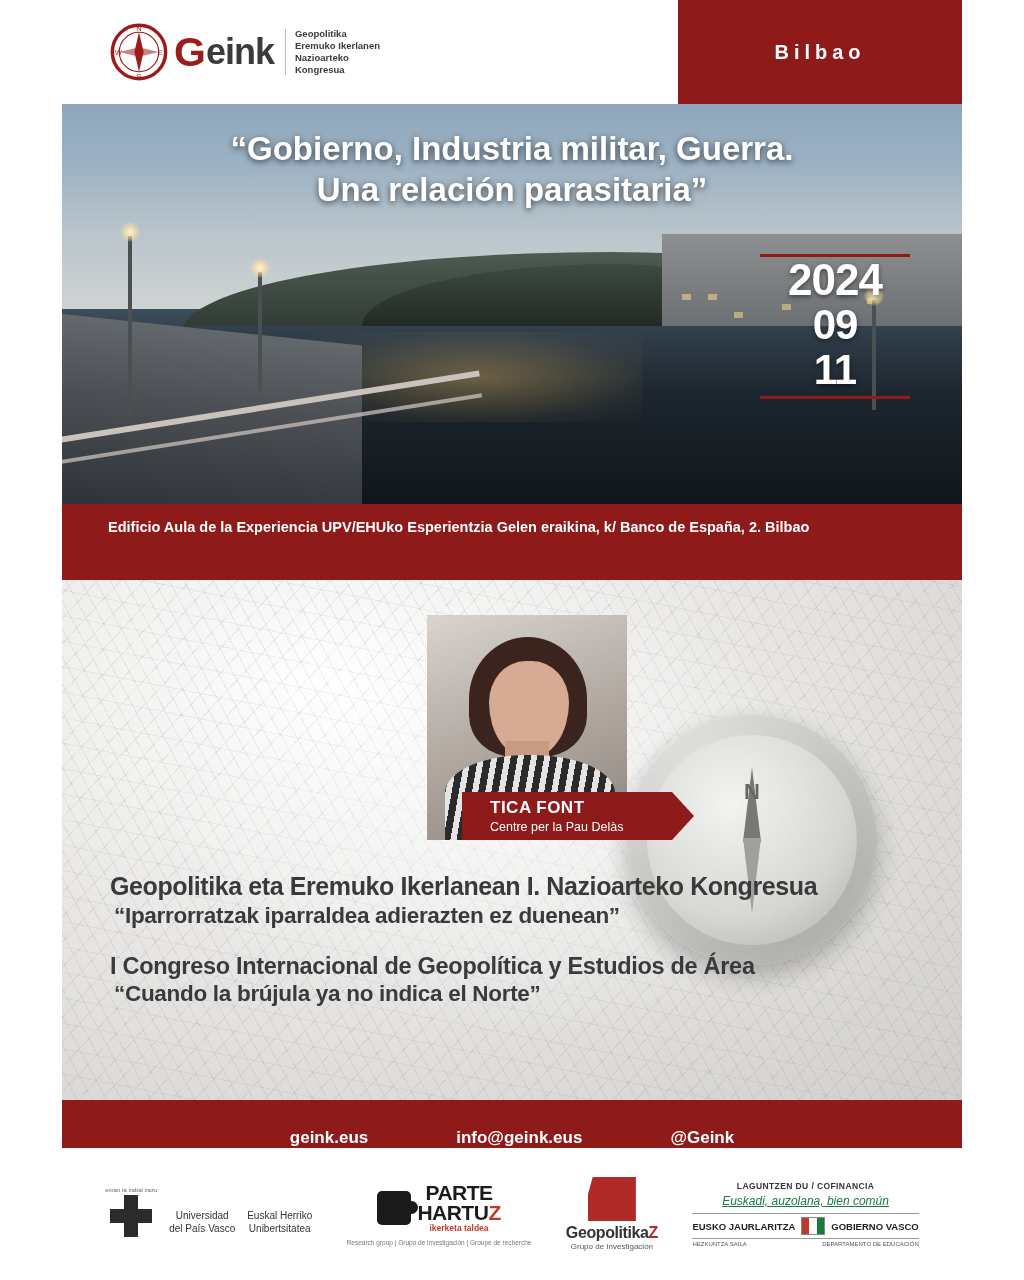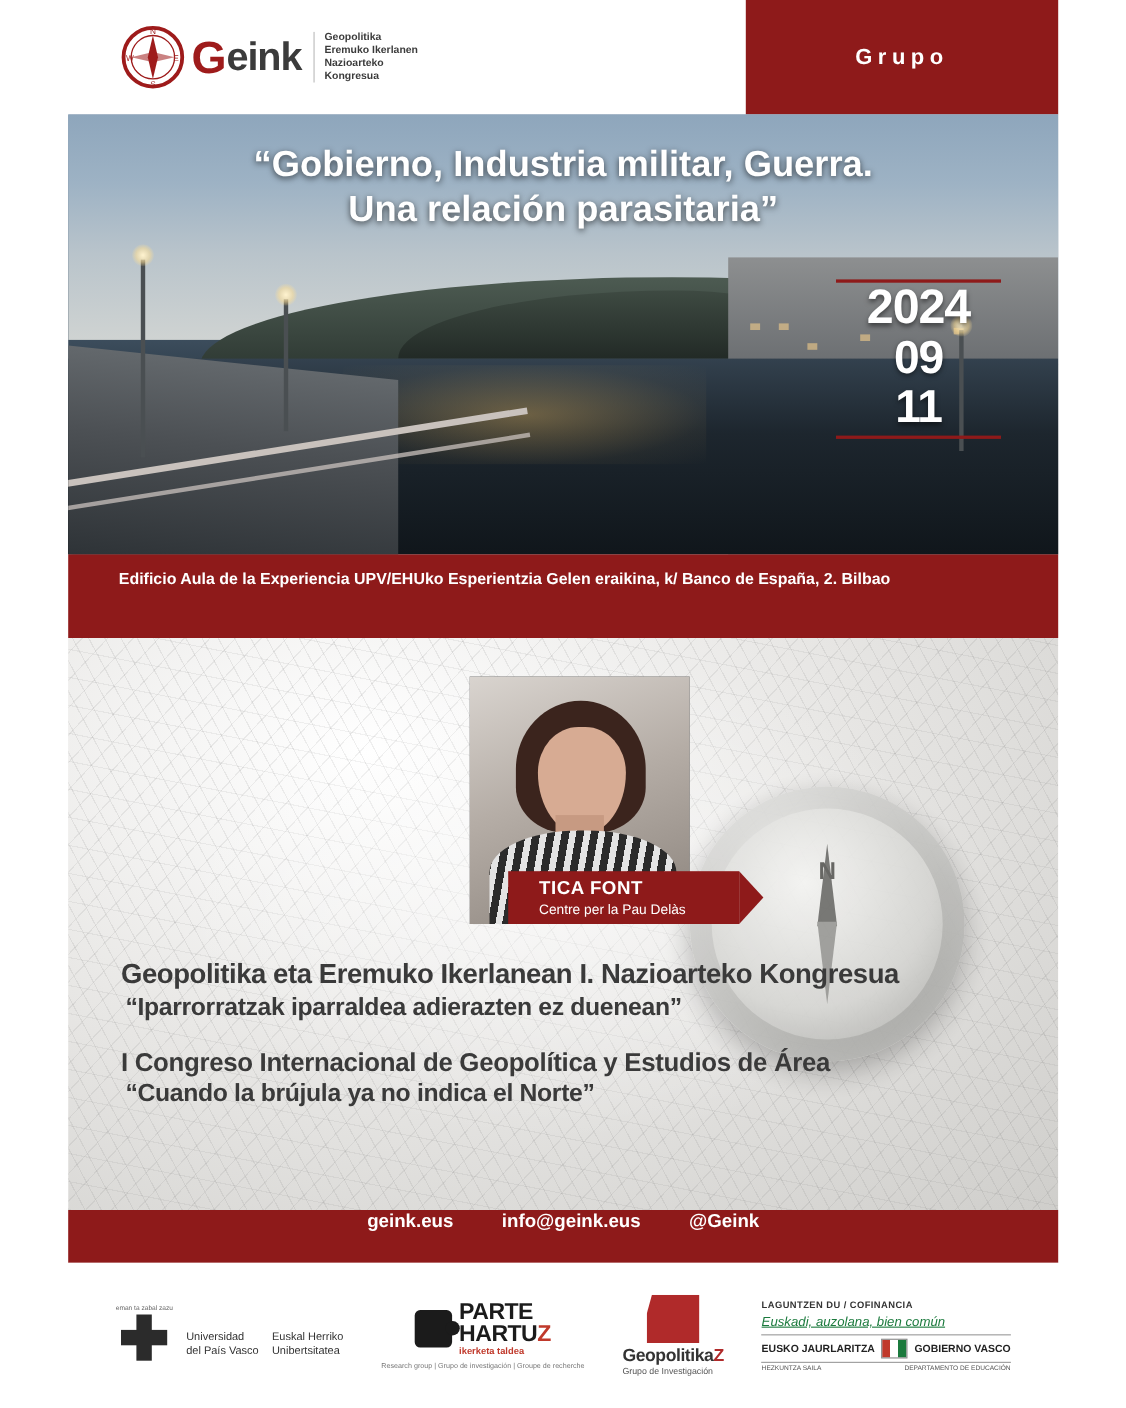--- a/index.html
+++ b/index.html
@@ -376,43 +376,44 @@
     padding-left: 4px;
   }
 
   
   .contact {
     position: absolute;
     left: 62px; top: 1100px;
     width: 900px; height: 48px;
     background: #8e1a1a;
     display: flex;
-    align-items: flex-start;
+    align-items: flex-end;
     justify-content: center;
-    gap: 44px;
+    gap: 88px;
   }
   .contact span {
     color: #ffffff;
     font-size: 17px;
     font-weight: bold;
   }
 
   
   .sponsors {
     position: absolute;
     left: 62px; top: 1148px;
     width: 900px; height: 132px;
     background: #ffffff;
     display: flex;
     align-items: center;
     justify-content: space-around;
     padding: 0 26px;
     box-sizing: border-box;
   }
   .sp {
+    text-align: center;
     color: #333;
   }
   .sp-upv .mark {
     width: 42px; height: 42px;
     margin: 0 auto 4px;
     background:
       linear-gradient(#2b2b2b,#2b2b2b) center/14px 42px no-repeat,
       linear-gradient(#2b2b2b,#2b2b2b) center/42px 14px no-repeat;
   }
   .sp-upv .tiny { font-size: 6px; color:#666; margin-bottom: 2px;}
@@ -477,21 +478,21 @@
         <span class="logo-divider"></span>
         <div class="logo-sub">
           <div>Geopolitika</div>
           <div>Eremuko Ikerlanen</div>
           <div>Nazioarteko</div>
           <div>Kongresua</div>
         </div>
       </div>
     </div>
     <div class="header-right">
-      <span>Grupo</span>
+      <span>Bilbao</span>
     </div>
   </div>
 
   <div class="hero">
     <div class="hero-sky"></div>
     <div class="hero-hills"></div>
     <div class="hero-hills2"></div>
     <div class="hero-buildings">
       <div class="win" style="left:20px;top:60px"></div>
       <div class="win" style="left:46px;top:60px"></div>

